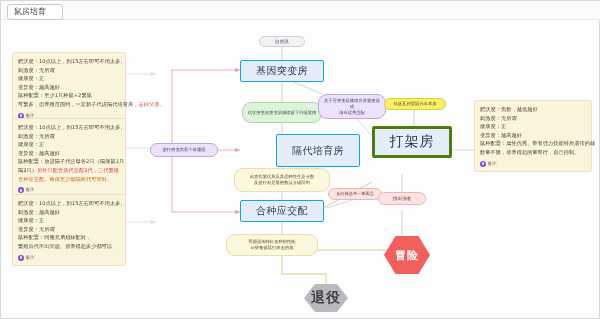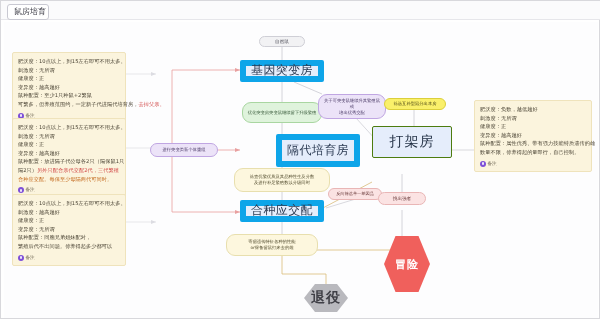--- a/index.html
+++ b/index.html
@@ -19,21 +19,21 @@
 
   
   .titlebar {
     position: absolute; left: 0; top: 0;
     width: 600px; height: 19px;
     background: #fbfbfc;
     border-bottom: 1px solid #e6e6ea;
   }
   .title-chip {
     position: absolute; left: 6px; top: 3px;
-    padding: 1px 2px 2px 6px;
+    padding: 1px 16px 2px 6px;
     font-size: 8px; color: #3a3a44;
     background: #ffffff;
     border: 1px solid #c9c9d2;
     border-radius: 3px;
     line-height: 11px;
     white-space: nowrap;
   }
 
   
   .canvas {
@@ -88,29 +88,29 @@
 
   
   .node {
     position: absolute;
     display: flex; align-items: center; justify-content: center;
     text-align: center;
     line-height: 7.4px;
   }
   .n-box {
     background: #e5edfb;
-    border: 6px solid #0ea5e9;
+    border: 1px solid #0ea5e9;
     border-radius: 2px;
-    font-size: 12px;
+    font-size: 10px;
     color: #2b3a52;
     letter-spacing: .4px;
   }
   .n-box-big {
     background: #e5edfb;
-    border: 1px solid #4d7c0f;
+    border: 3px solid #4d7c0f;
     border-radius: 2px;
     font-size: 14px;
     color: #1f2d42;
     letter-spacing: 1px;
   }
   .n-pill-gray {
     background: #f2f2f4;
     border: 1px solid #cfcfd6;
     border-radius: 9px;
     font-size: 4.6px;
@@ -339,21 +339,21 @@
 
     <div class="node n-box" style="left:236px; top:178px; width:84px; height:22px;">合种应交配</div>
 
     <div class="node n-pill-pink2" style="left:324px; top:166px; width:54px; height:12px;">反向筛选单一基因品</div>
 
     <div class="node n-pill-pink" style="left:374px; top:170px; width:48px; height:13px;">挑出强者</div>
 
     <div class="node n-pill-cream" style="left:222px; top:212px; width:92px; height:22px; white-space:pre-line;">寄留遗传特征各种的性能
 or保备留鼠打来去的雄</div>
 
-    <div class="hexwrap" style="left:380px; top:214px; width:46px; height:56px;">
+    <div class="hexwrap" style="left:380px; top:214px; width:46px; height:38px;">
       <div class="hex hex-red">冒险</div>
     </div>
 
     <div class="hexwrap" style="left:300px; top:262px; width:44px; height:28px;">
       <div class="hex hex-gray">退役</div>
     </div>
 
   </div>
 </div>
 

